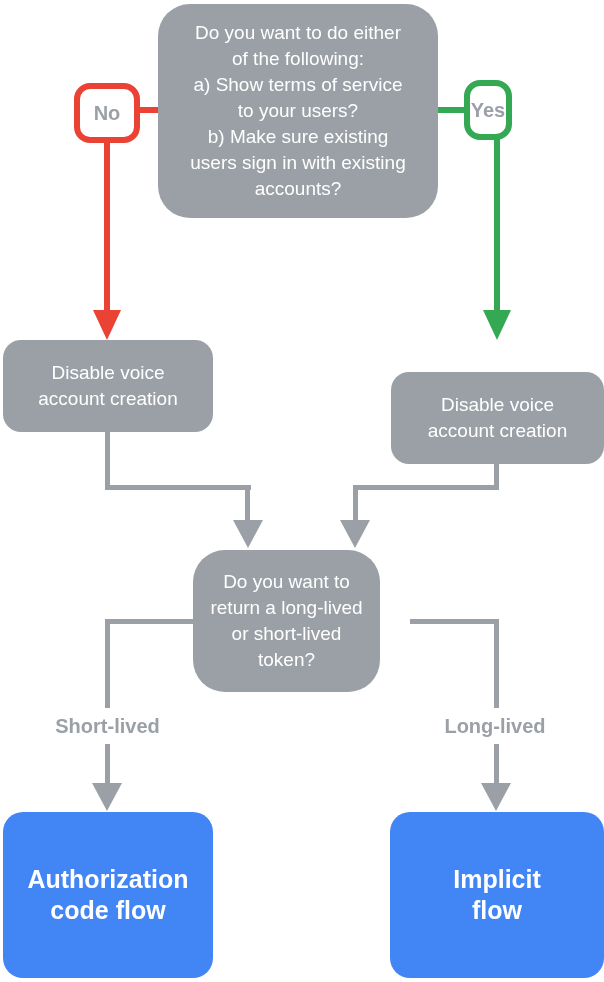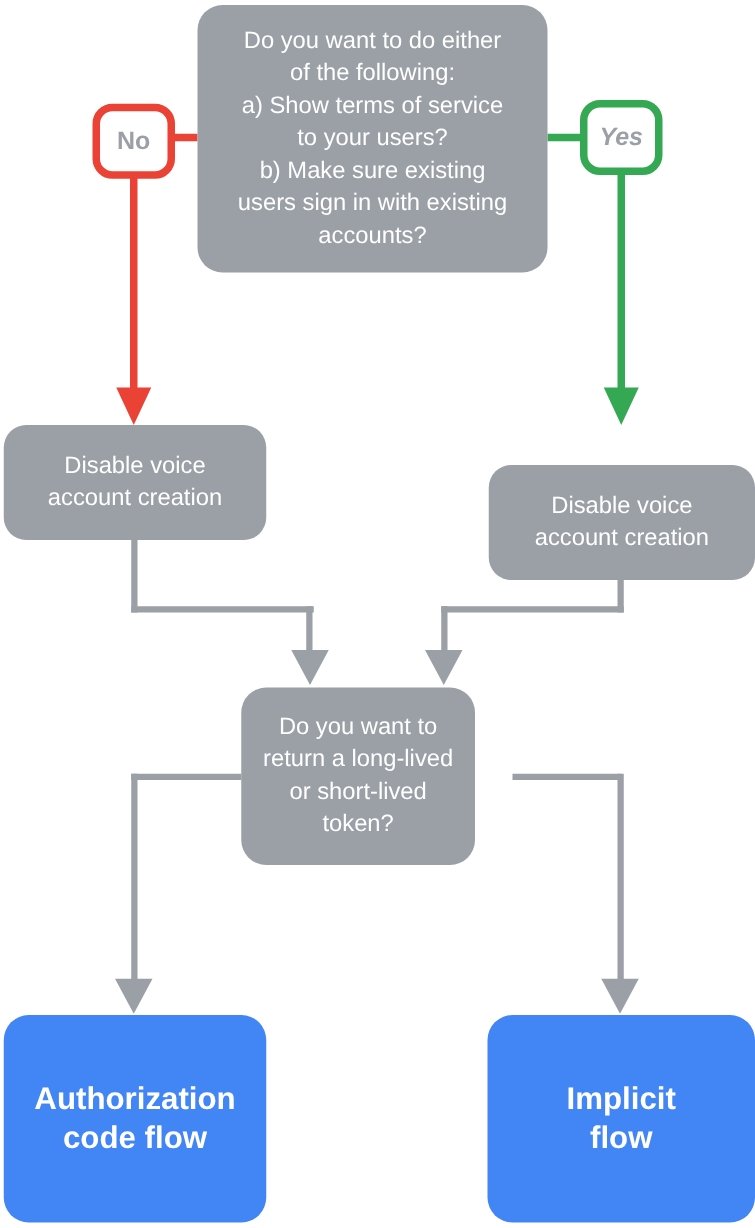--- a/index.html
+++ b/index.html
@@ -21,21 +21,21 @@
     align-items: center;
     justify-content: center;
     text-align: center;
     white-space: pre-line;
     box-sizing: border-box;
     z-index: 2;
   }
   .gray-node {
     background: var(--box-gray);
     color: var(--text-white);
-    border-radius: 20px;
+    border-radius: 32px;
     font-size: 19px;
     line-height: 26px;
     font-weight: 400;
   }
   .blue-node {
     background: var(--accent-blue);
     color: var(--text-white);
     border-radius: 20px;
     font-size: 25px;
     line-height: 31px;
@@ -109,21 +109,21 @@
 b) Make sure existing
 users sign in with existing
 accounts?</div>
 
   <div class="line red-line" style="left:140px; top:107px; width:18px; height:6px;"></div>
   <div class="pill no" style="left:74px; top:63px; width:66px; height:60px;margin-top:20px;">No</div>
   <div class="line red-line" style="left:104px; top:138px; width:6px; height:173px;"></div>
   <div class="arrowhead red" style="left:93px; top:310px;"></div>
 
   <div class="line green-line" style="left:438px; top:107px; width:26px; height:6px;"></div>
-  <div class="pill yes" style="left:464px; top:80px; width:66px; height:60px;font-style:italic;">Yes</div>
+  <div class="pill yes" style="left:464px; top:80px; width:48px; height:60px;">Yes</div>
   <div class="line green-line" style="left:494px; top:138px; width:6px; height:173px;"></div>
   <div class="arrowhead green" style="left:483px; top:310px;"></div>
 
   <div class="node gray-node" style="left:3px; top:340px; width:210px; height:92px; border-radius:18px;">Disable voice
 account creation</div>
   <div class="node gray-node" style="left:391px; top:340px; width:213px; height:92px; border-radius:18px;margin-top:32px;">Disable voice
 account creation</div>
 
   <div class="line gray-line" style="left:105px; top:431px; width:5px; height:59px;"></div>
   <div class="line gray-line" style="left:105px; top:485px; width:146px; height:5px;"></div>
@@ -135,24 +135,26 @@
   <div class="line gray-line" style="left:353px; top:485px; width:5px; height:36px;"></div>
   <div class="arrowhead gray" style="left:340px; top:520px;"></div>
 
   <div class="node gray-node" style="left:193px; top:550px; width:187px; height:142px;">Do you want to
 return a long-lived
 or short-lived
 token?</div>
 
   <div class="line gray-line" style="left:105px; top:619px; width:88px; height:5px;"></div>
   <div class="line gray-line" style="left:105px; top:619px; width:5px; height:165px;"></div>
+  <div class="edge-tag" style="left:23px; top:708px; width:169px; height:36px;">Short-lived</div>
   <div class="arrowhead gray" style="left:92px; top:783px;"></div>
 
   <div class="line gray-line" style="left:410px; top:619px; width:87px; height:5px;"></div>
   <div class="line gray-line" style="left:494px; top:619px; width:5px; height:165px;"></div>
+  <div class="edge-tag" style="left:410px; top:708px; width:170px; height:36px;">Long-lived</div>
   <div class="arrowhead gray" style="left:481px; top:783px;"></div>
 
   <div class="node blue-node" style="left:390px; top:812px; width:214px; height:166px;">Implicit
 flow</div>
   <div class="node blue-node" style="left:3px; top:812px; width:210px; height:166px;">Authorization
 code flow</div>
 
 </div>
 
 </body></html>

